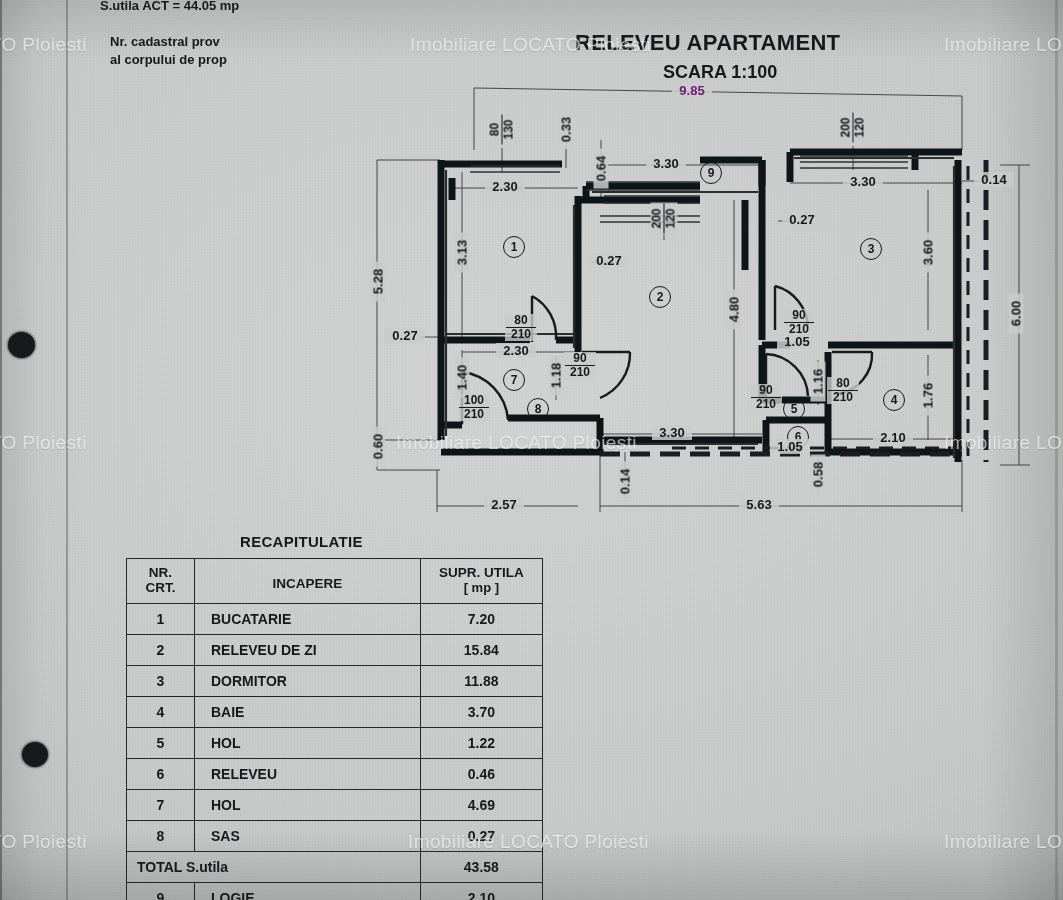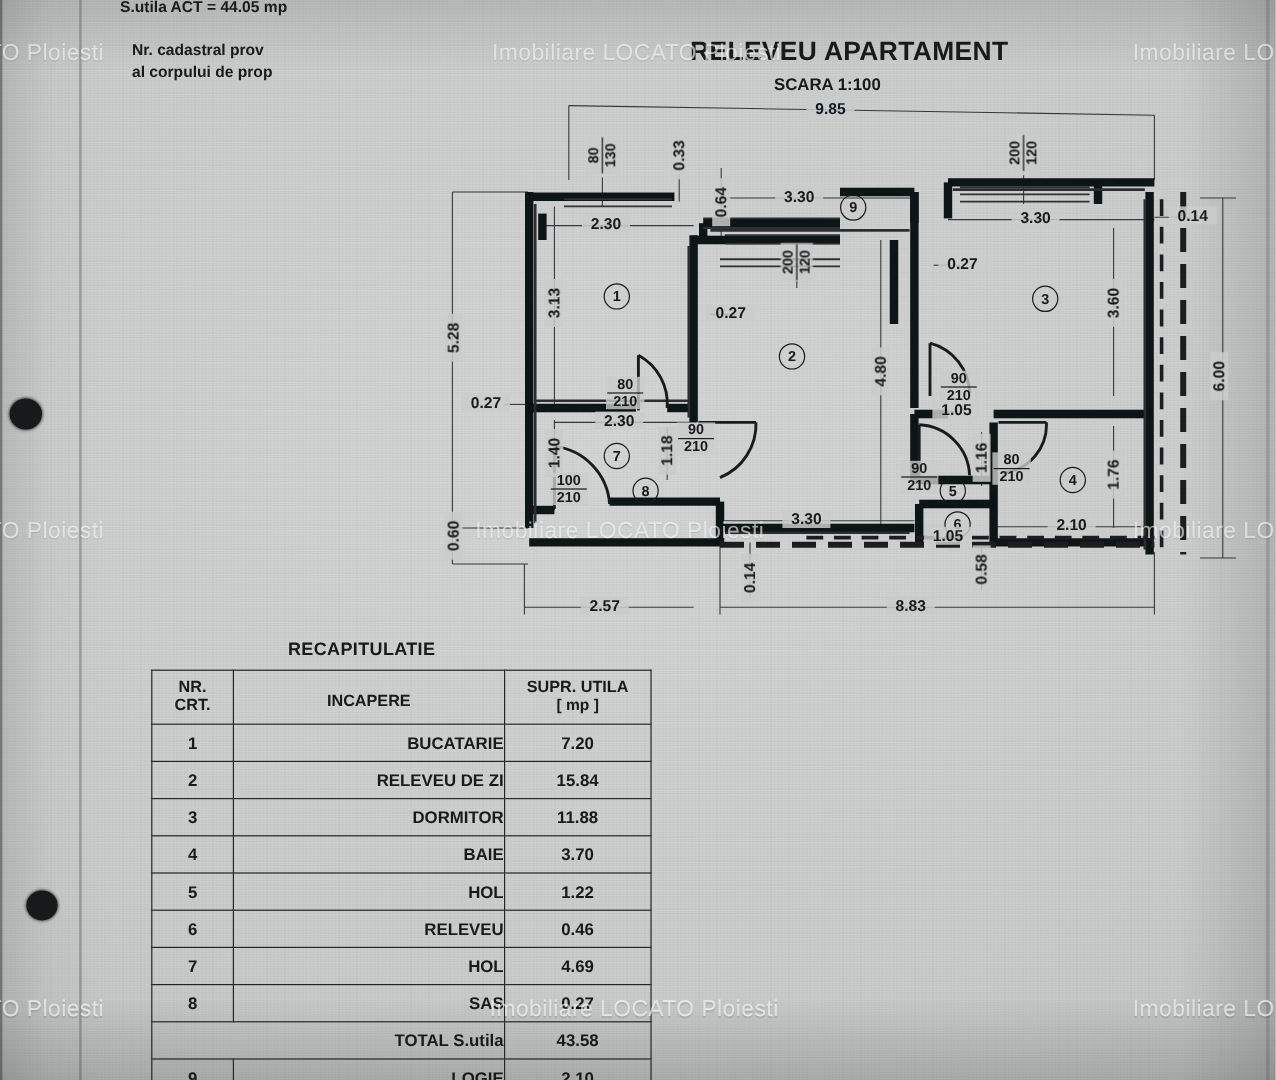--- a/index.html
+++ b/index.html
@@ -48,40 +48,40 @@
   .ink.blur{filter:blur(.25px);}
 
   
   #hdr-sutila{left:100px;top:-2px;font-size:13px;}
   #hdr-l1{left:110px;top:34px;font-size:13px;}
   #hdr-l2{left:110px;top:52px;font-size:13px;}
 
   #title{
     left:575px;top:30px;font-size:22px;letter-spacing:.3px;
   }
-  #subtitle{left:645px;top:62px;font-size:14px;}
+  #subtitle{left:663px;top:62px;font-size:18px;}
 
   
   #plan{position:absolute;left:0;top:0;width:1063px;height:900px;}
 
   
   #recap-title{left:240px;top:533px;font-size:15px;letter-spacing:.3px;}
   #tbl{
     position:absolute;left:126px;top:558px;width:417px;
     border-collapse:collapse;
     color:#17191b;
   }
   #tbl td{
     border:1.6px solid #24262a;
     font-size:14px;font-weight:bold;
     padding:0;height:30px;
     filter:blur(.2px);
   }
   #tbl td.c{text-align:center;}
-  #tbl td.l{text-align:right;padding-left:16px;}
+  #tbl td.l{text-align:left;padding-left:16px;}
   #tbl .hd{height:44px;line-height:1.1;text-align:center;font-size:13.5px;}
   .w-nr{width:64px;}
   .w-inc{width:215px;}
   .w-sup{width:116px;}
   #tbl .small{font-size:13px;}
 </style>
 </head>
 <body>
 
 <div id="paper"></div>
@@ -295,31 +295,31 @@
 <div id="plan-annotations">
     <div style="position:absolute;left:503px;top:236px;width:20px;height:20px;border:1.8px solid #17191b;border-radius:50%;color:#17191b;font:bold 12px 'Liberation Sans',sans-serif;display:flex;align-items:center;justify-content:center;filter:blur(.2px);">1</div>
     <div style="position:absolute;left:649px;top:286px;width:20px;height:20px;border:1.8px solid #17191b;border-radius:50%;color:#17191b;font:bold 12px 'Liberation Sans',sans-serif;display:flex;align-items:center;justify-content:center;filter:blur(.2px);">2</div>
     <div style="position:absolute;left:860px;top:238px;width:20px;height:20px;border:1.8px solid #17191b;border-radius:50%;color:#17191b;font:bold 12px 'Liberation Sans',sans-serif;display:flex;align-items:center;justify-content:center;filter:blur(.2px);">3</div>
     <div style="position:absolute;left:883px;top:389px;width:20px;height:20px;border:1.8px solid #17191b;border-radius:50%;color:#17191b;font:bold 12px 'Liberation Sans',sans-serif;display:flex;align-items:center;justify-content:center;filter:blur(.2px);">4</div>
     <div style="position:absolute;left:783px;top:398px;width:20px;height:20px;border:1.8px solid #17191b;border-radius:50%;color:#17191b;font:bold 12px 'Liberation Sans',sans-serif;display:flex;align-items:center;justify-content:center;filter:blur(.2px);">5</div>
     <div style="position:absolute;left:787px;top:426px;width:20px;height:20px;border:1.8px solid #17191b;border-radius:50%;color:#17191b;font:bold 12px 'Liberation Sans',sans-serif;display:flex;align-items:center;justify-content:center;filter:blur(.2px);">6</div>
     <div style="position:absolute;left:503px;top:369px;width:20px;height:20px;border:1.8px solid #17191b;border-radius:50%;color:#17191b;font:bold 12px 'Liberation Sans',sans-serif;display:flex;align-items:center;justify-content:center;filter:blur(.2px);">7</div>
     <div style="position:absolute;left:527px;top:398px;width:20px;height:20px;border:1.8px solid #17191b;border-radius:50%;color:#17191b;font:bold 12px 'Liberation Sans',sans-serif;display:flex;align-items:center;justify-content:center;filter:blur(.2px);">8</div>
     <div style="position:absolute;left:700px;top:162px;width:20px;height:20px;border:1.8px solid #17191b;border-radius:50%;color:#17191b;font:bold 12px 'Liberation Sans',sans-serif;display:flex;align-items:center;justify-content:center;filter:blur(.2px);">9</div>
-    <div style="position:absolute;left:672px;top:83px;width:40px;text-align:center;color:#0f172a;font:bold 13px 'Liberation Sans',sans-serif;filter:blur(.2px);background:rgba(201,204,202,.85);">9.85</div>
+    <div style="position:absolute;left:672px;top:83px;width:40px;text-align:center;color:#701a75;font:bold 13px 'Liberation Sans',sans-serif;filter:blur(.2px);background:rgba(201,204,202,.85);">9.85</div>
     <div style="position:absolute;left:485px;top:179px;width:40px;text-align:center;color:#17191b;font:bold 13px 'Liberation Sans',sans-serif;filter:blur(.2px);background:rgba(201,204,202,.85);">2.30</div>
     <div style="position:absolute;left:646px;top:156px;width:40px;text-align:center;color:#17191b;font:bold 13px 'Liberation Sans',sans-serif;filter:blur(.2px);background:rgba(201,204,202,.85);">3.30</div>
     <div style="position:absolute;left:843px;top:174px;width:40px;text-align:center;color:#17191b;font:bold 13px 'Liberation Sans',sans-serif;filter:blur(.2px);background:rgba(201,204,202,.85);">3.30</div>
     <div style="position:absolute;left:589px;top:253px;width:40px;text-align:center;color:#17191b;font:bold 13px 'Liberation Sans',sans-serif;filter:blur(.2px);background:rgba(201,204,202,.85);">0.27</div>
     <div style="position:absolute;left:782px;top:212px;width:40px;text-align:center;color:#17191b;font:bold 13px 'Liberation Sans',sans-serif;filter:blur(.2px);background:rgba(201,204,202,.85);">0.27</div>
     <div style="position:absolute;left:385px;top:328px;width:40px;text-align:center;color:#17191b;font:bold 13px 'Liberation Sans',sans-serif;filter:blur(.2px);background:rgba(201,204,202,.85);">0.27</div>
     <div style="position:absolute;left:496px;top:343px;width:40px;text-align:center;color:#17191b;font:bold 13px 'Liberation Sans',sans-serif;filter:blur(.2px);background:rgba(201,204,202,.85);">2.30</div>
     <div style="position:absolute;left:652px;top:425px;width:40px;text-align:center;color:#17191b;font:bold 13px 'Liberation Sans',sans-serif;filter:blur(.2px);background:rgba(201,204,202,.85);">3.30</div>
     <div style="position:absolute;left:484px;top:497px;width:40px;text-align:center;color:#17191b;font:bold 13px 'Liberation Sans',sans-serif;filter:blur(.2px);background:rgba(201,204,202,.85);">2.57</div>
-    <div style="position:absolute;left:739px;top:497px;width:40px;text-align:center;color:#17191b;font:bold 13px 'Liberation Sans',sans-serif;filter:blur(.2px);background:rgba(201,204,202,.85);">8.83</div>
+    <div style="position:absolute;left:739px;top:497px;width:40px;text-align:center;color:#17191b;font:bold 13px 'Liberation Sans',sans-serif;filter:blur(.2px);background:rgba(201,204,202,.85);">5.63</div>
     <div style="position:absolute;left:873px;top:430px;width:40px;text-align:center;color:#17191b;font:bold 13px 'Liberation Sans',sans-serif;filter:blur(.2px);background:rgba(201,204,202,.85);">2.10</div>
     <div style="position:absolute;left:777px;top:334px;width:40px;text-align:center;color:#17191b;font:bold 13px 'Liberation Sans',sans-serif;filter:blur(.2px);background:rgba(201,204,202,.85);">1.05</div>
     <div style="position:absolute;left:770px;top:439px;width:40px;text-align:center;color:#17191b;font:bold 13px 'Liberation Sans',sans-serif;filter:blur(.2px);background:rgba(201,204,202,.85);">1.05</div>
     <div style="position:absolute;left:974px;top:172px;width:40px;text-align:center;color:#17191b;font:bold 13px 'Liberation Sans',sans-serif;filter:blur(.2px);background:rgba(201,204,202,.85);">0.14</div>
     <div style="position:absolute;left:358px;top:274px;width:40px;text-align:center;color:#17191b;font:bold 13px 'Liberation Sans',sans-serif;transform:rotate(-90deg);filter:blur(.2px);background:rgba(201,204,202,.85);">5.28</div>
     <div style="position:absolute;left:358px;top:439px;width:40px;text-align:center;color:#17191b;font:bold 13px 'Liberation Sans',sans-serif;transform:rotate(-90deg);filter:blur(.2px);background:rgba(201,204,202,.85);">0.60</div>
     <div style="position:absolute;left:442px;top:245px;width:40px;text-align:center;color:#17191b;font:bold 13px 'Liberation Sans',sans-serif;transform:rotate(-90deg);filter:blur(.2px);background:rgba(201,204,202,.85);">3.13</div>
     <div style="position:absolute;left:442px;top:370px;width:40px;text-align:center;color:#17191b;font:bold 13px 'Liberation Sans',sans-serif;transform:rotate(-90deg);filter:blur(.2px);background:rgba(201,204,202,.85);">1.40</div>
     <div style="position:absolute;left:546px;top:122px;width:40px;text-align:center;color:#17191b;font:bold 13px 'Liberation Sans',sans-serif;transform:rotate(-90deg);filter:blur(.2px);background:rgba(201,204,202,.85);">0.33</div>
     <div style="position:absolute;left:581px;top:161px;width:40px;text-align:center;color:#17191b;font:bold 13px 'Liberation Sans',sans-serif;transform:rotate(-90deg);filter:blur(.2px);background:rgba(201,204,202,.85);">0.64</div>

